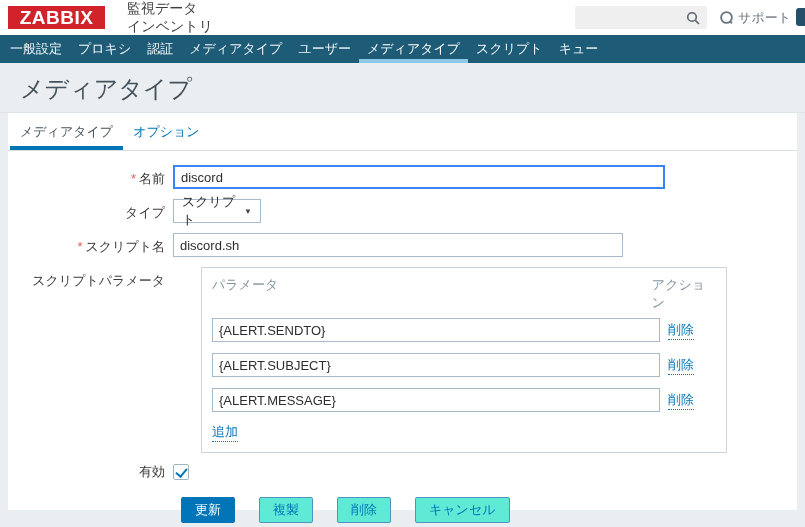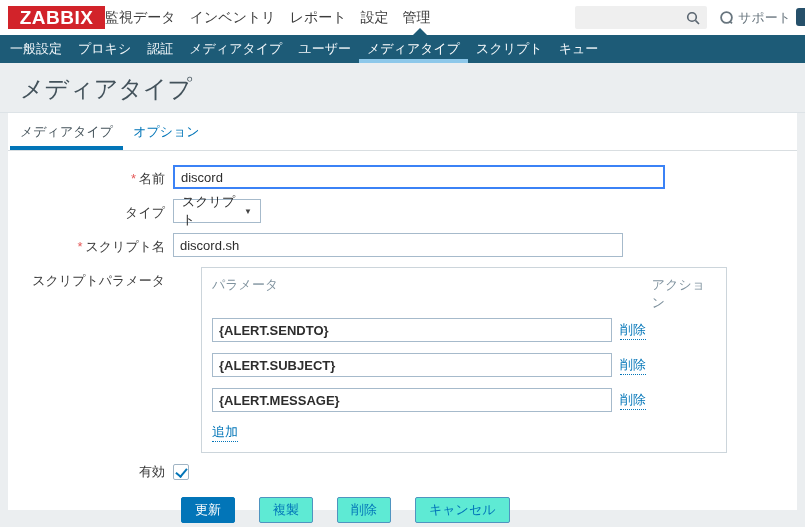--- a/index.html
+++ b/index.html
@@ -13,21 +13,21 @@
   
   .topbar {
     position:absolute; top:0; left:0; right:0; height:35px; background:#fff;
     display:flex; align-items:center; padding:0 14px 0 8px;
   }
   .logo {
     width:97px; height:23px; background:#d2232a; color:#fff;
     display:flex; align-items:center; justify-content:center;
     font-weight:bold; font-size:19px; letter-spacing:.5px; flex:none;
   }
-  .menu { display:flex; height:100%; align-items:stretch; }
+  .menu { display:flex; margin-left:22px; height:100%; align-items:stretch;flex-direction:column; }
   .menu-item {
     margin-right:14px; font-size:14px; color:#3d3d3d; display:flex;
     align-items:center; position:relative; cursor:pointer; white-space:nowrap;
   }
   .menu-caret {
     display:none; position:absolute; bottom:0; left:50%; margin-left:-4px;
     width:0; height:0; border-left:7px solid transparent;
     border-right:7px solid transparent; border-bottom:7px solid #1d5b77;
   }
   .menu-item.active .menu-caret { display:block; }
@@ -87,21 +87,21 @@
     display:flex; align-items:center; justify-content:space-between;
     padding:0 8px; cursor:pointer; color:#2d2d2d;
   }
   .select-arrow { font-size:8px; color:#444; }
 
   .params-box { width:526px; border:1px solid #ccd5db; padding:8px 10px 10px;margin-left:28px; }
   .params-header { display:flex; color:#7f929e; margin-bottom:6px; }
   .ph-param { width:448px; }
   .ph-action { margin-left:8px; }
   .param-row { display:flex; align-items:center; margin-bottom:11px; }
-  .param-input { width:400px;font-weight:bold; }
+  .param-input { width:448px; }
   .link-dotted {
     color:#0275b8; border-bottom:1px dotted #0275b8; cursor:pointer;
     text-decoration:none; white-space:nowrap;
   }
   .param-row .link-dotted { margin-left:8px; }
   .add-link { display:inline-block; margin-top:0; }
 
   .checkbox-row { margin-top:6px; align-items:center;font-family:Liberation Mono, monospace; }
   .checkbox-row .form-label { padding-top:0; }
   .checkbox {

